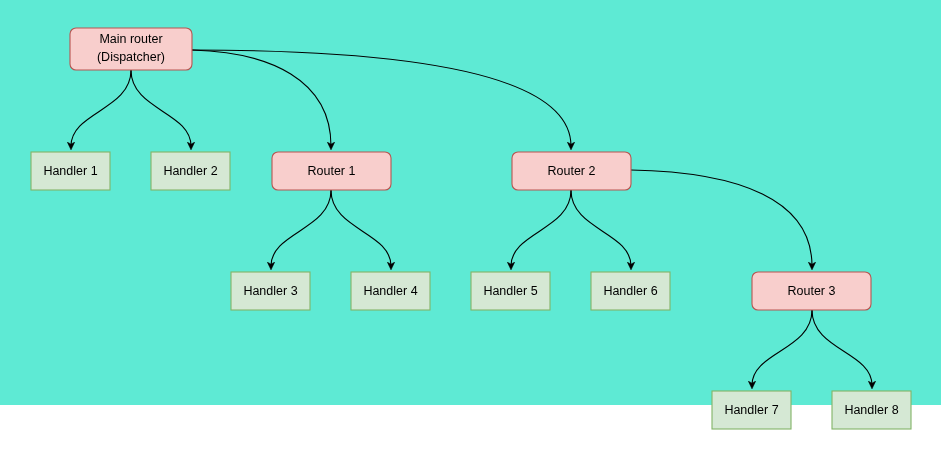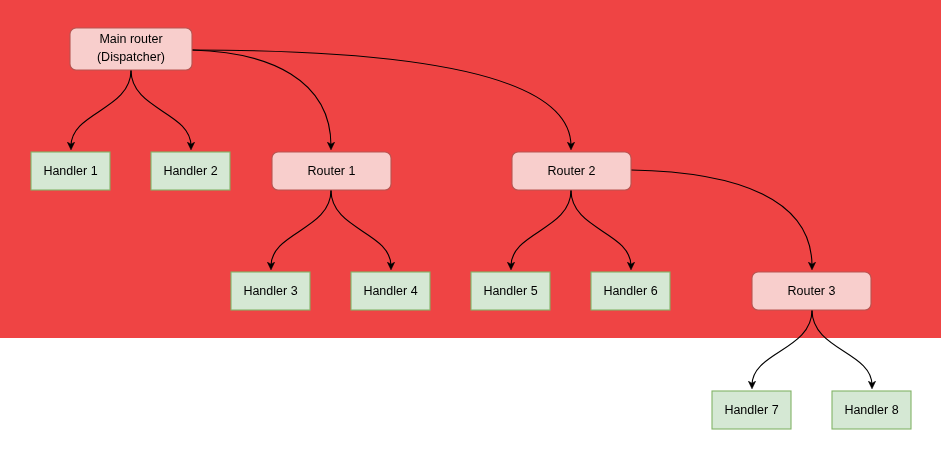--- a/index.html
+++ b/index.html
@@ -9,22 +9,22 @@
   }
   body {
     width: 941px;
     height: 461px;
     overflow: hidden;
     font-family: "Liberation Sans", sans-serif;
   }
   #diagram-canvas {
     position: relative;
     width: 941px;
-    height: 338px;
-    background: #ef4444;
+    height: 405px;
+    background: #5eead4;
   }
   svg.diagram-svg {
     position: absolute;
     top: 0;
     left: 0;
     width: 941px;
     height: 461px;
   }
   .edge-path {
     fill: none;

